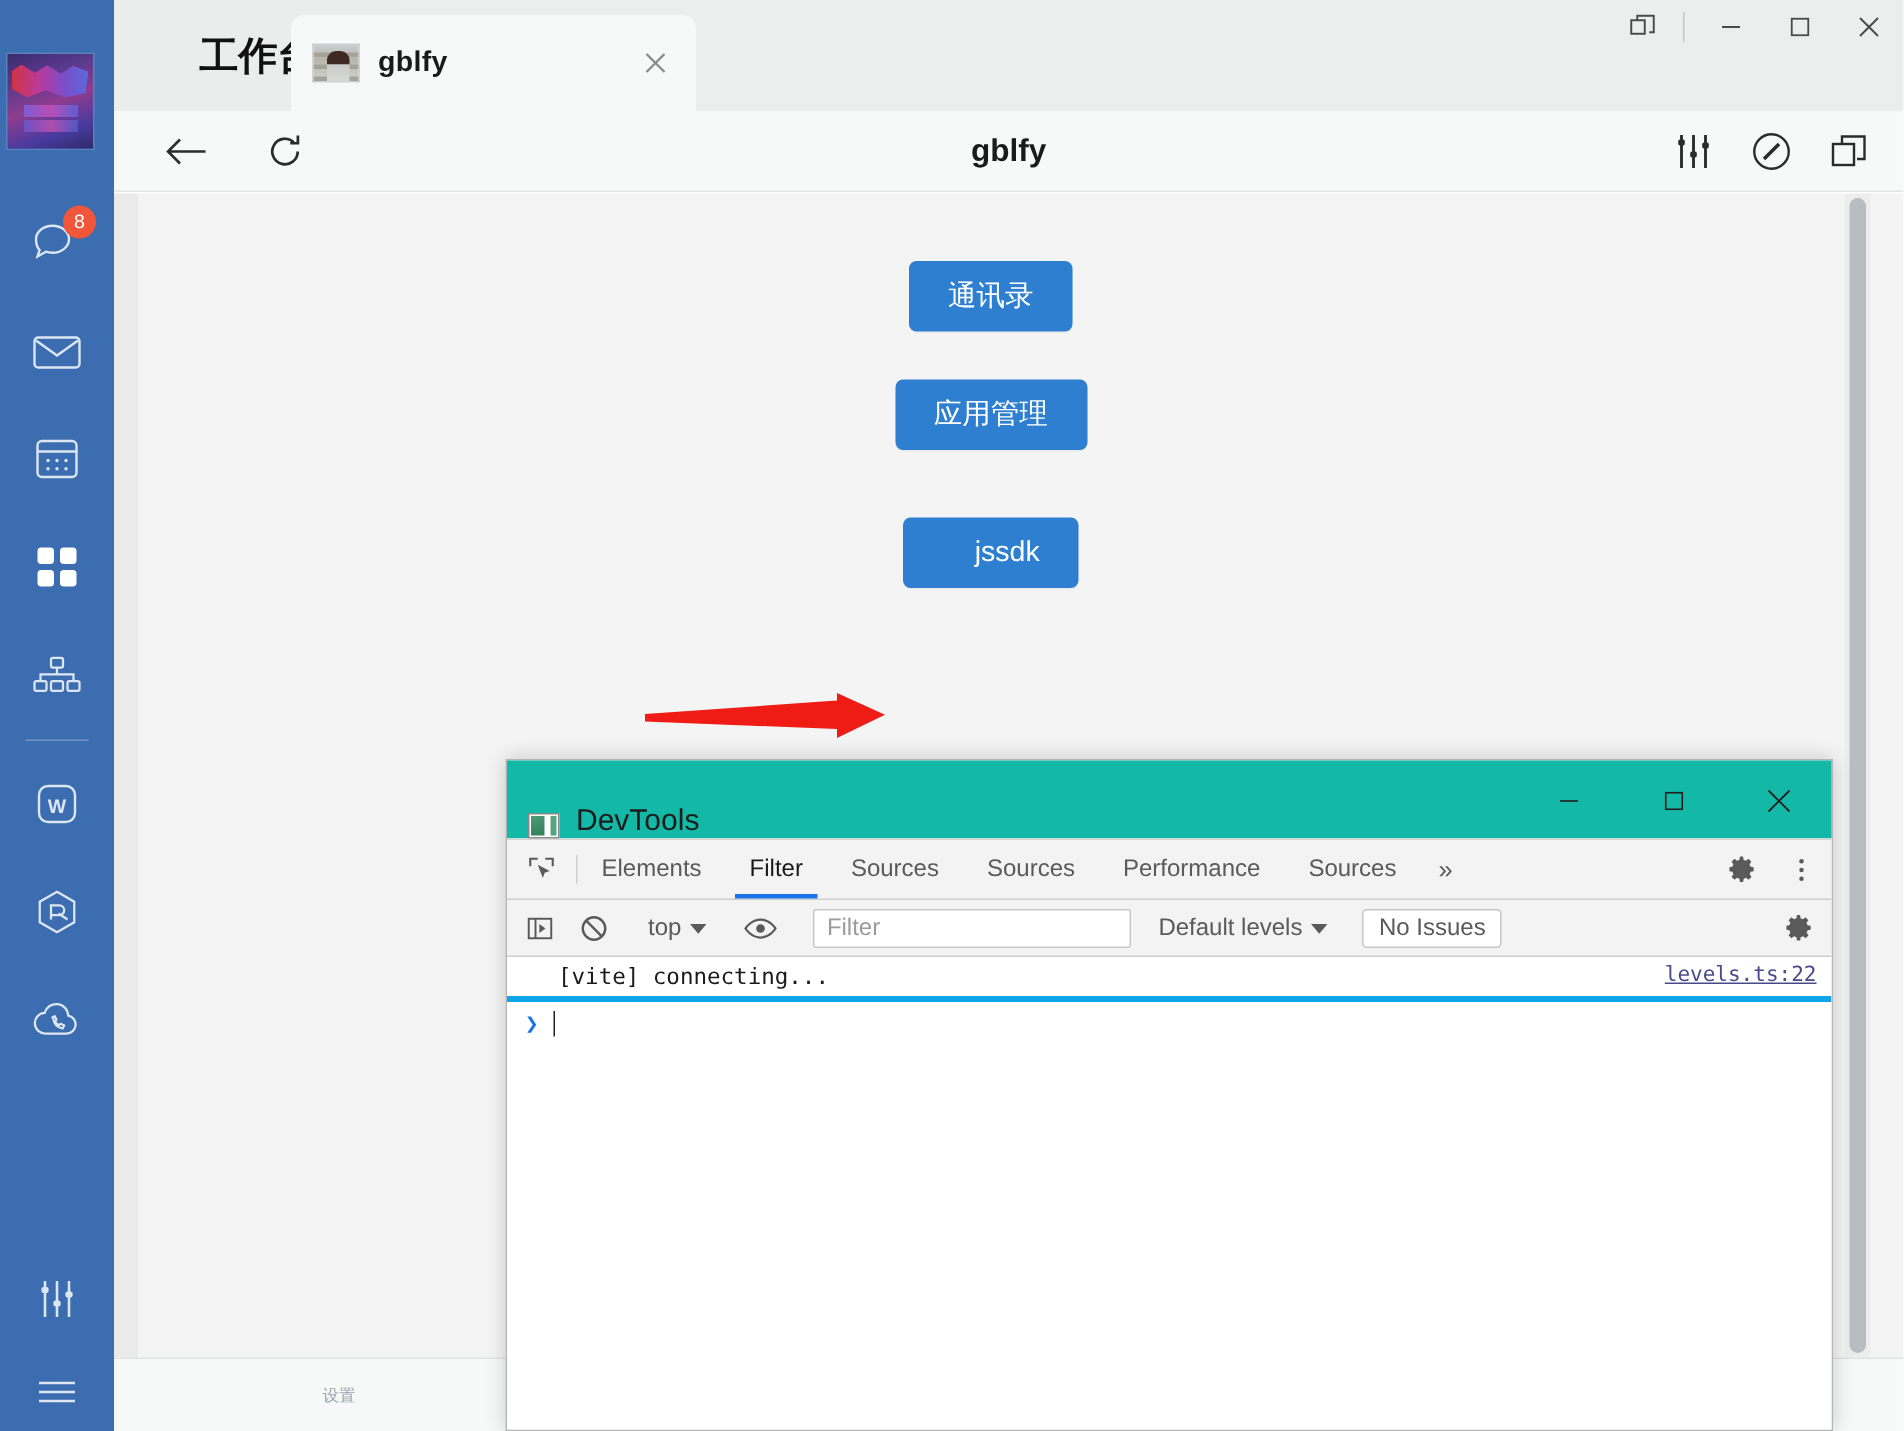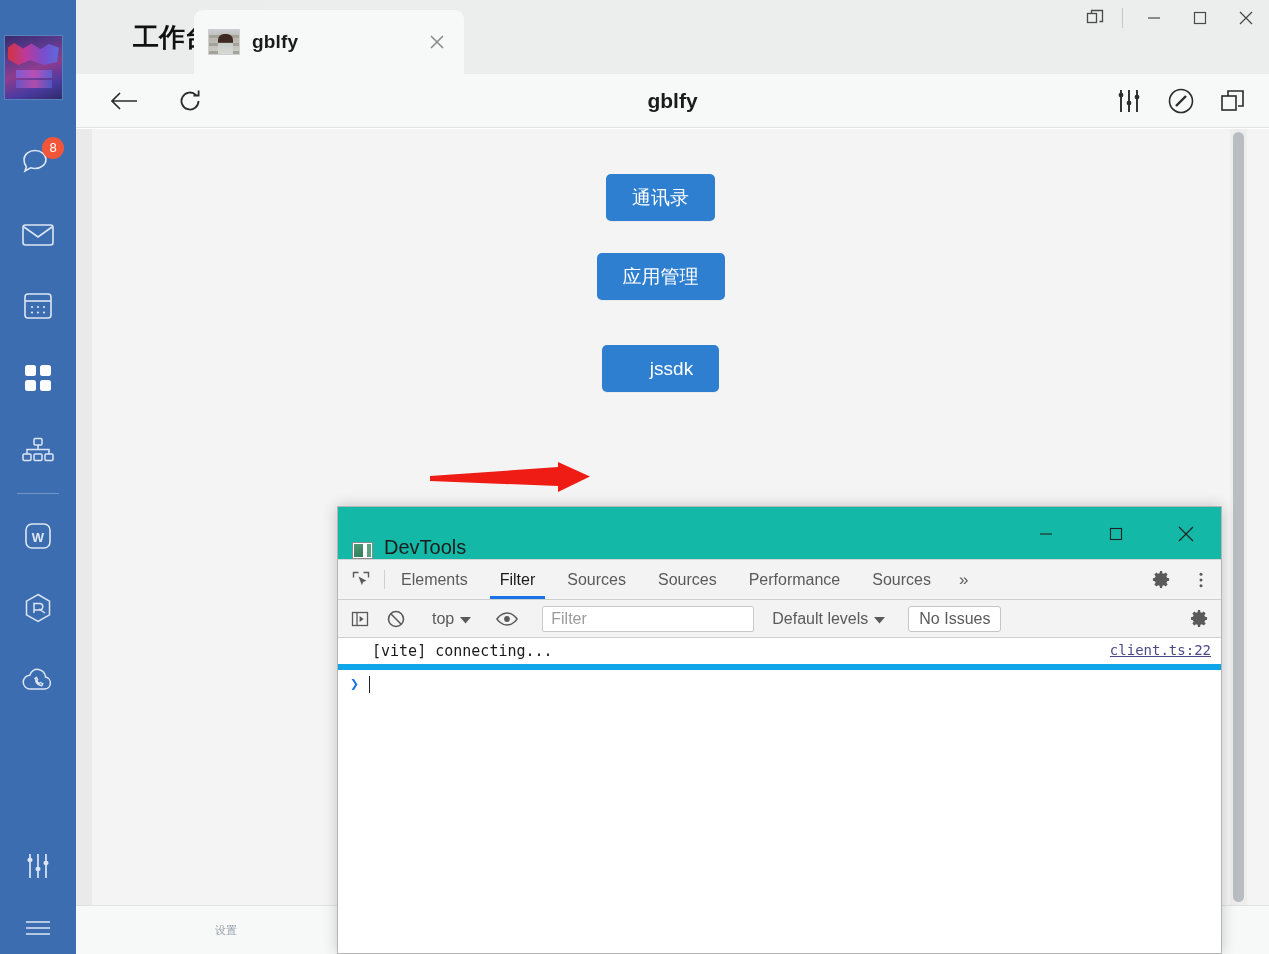--- a/index.html
+++ b/index.html
@@ -261,21 +261,21 @@
   }
   .cb-issues {
     border: 1px solid #c5c5c5; border-radius: 3px; background: #fff;
     padding: 3px 10px; font-size: 16px; color: #5a5a5a; cursor: pointer;
   }
   .dt-console {
     flex: 1 1 auto; background: #fff; overflow: hidden; position: relative;
   }
   .console-row {
     display: flex; align-items: flex-start; padding: 4px 10px 4px 34px;
-    border-bottom: 6px solid #0ea5e9; position: relative;
+    border-bottom: 4px solid #0ea5e9; position: relative;
     font-family: "DejaVu Sans Mono", "Liberation Mono", monospace;
     font-size: 15px; color: #1a1a1a;
   }
   .console-src {
     margin-left: auto; color: #4a4a8a; text-decoration: underline; cursor: pointer;
     font-family: "DejaVu Sans Mono", "Liberation Mono", monospace; font-size: 14px;
   }
   .console-prompt {
     display: flex; align-items: center; padding: 5px 10px 5px 12px; gap: 8px;
   }
@@ -626,21 +626,21 @@
             <path d="M10 6.6A3.4 3.4 0 1010 13.4 3.4 3.4 0 0010 6.6zm0 5.2a1.8 1.8 0 110-3.6 1.8 1.8 0 010 3.6z"></path>
             <path d="M18 11.4v-2.8l-2.2-.4a6 6 0 00-.7-1.7l1.3-1.8-2-2-1.8 1.3a6 6 0 00-1.7-.7L10.6 1H8.4l-.4 2.3a6 6 0 00-1.7.7L4.5 2.7l-2 2 1.3 1.8a6 6 0 00-.7 1.7L1 8.6v2.8l2.1.4c.2.6.4 1.2.7 1.7l-1.3 1.8 2 2 1.8-1.3c.5.3 1.1.5 1.7.7l.4 2.3h2.2l.4-2.3c.6-.2 1.2-.4 1.7-.7l1.8 1.3 2-2-1.3-1.8c.3-.5.5-1.1.7-1.7z"></path>
           </svg>
         </div>
       </div>
     </div>
 
     <div class="dt-console">
       <div class="console-row">
         <span>[vite] connecting...</span>
-        <span class="console-src">client.ts:22</span>
+        <span class="console-src">levels.ts:22</span>
       </div>
       <div class="console-prompt">
         <span class="chev">❯</span>
         <span class="caret"></span>
       </div>
     </div>
   </div>
 
 </div>
 

